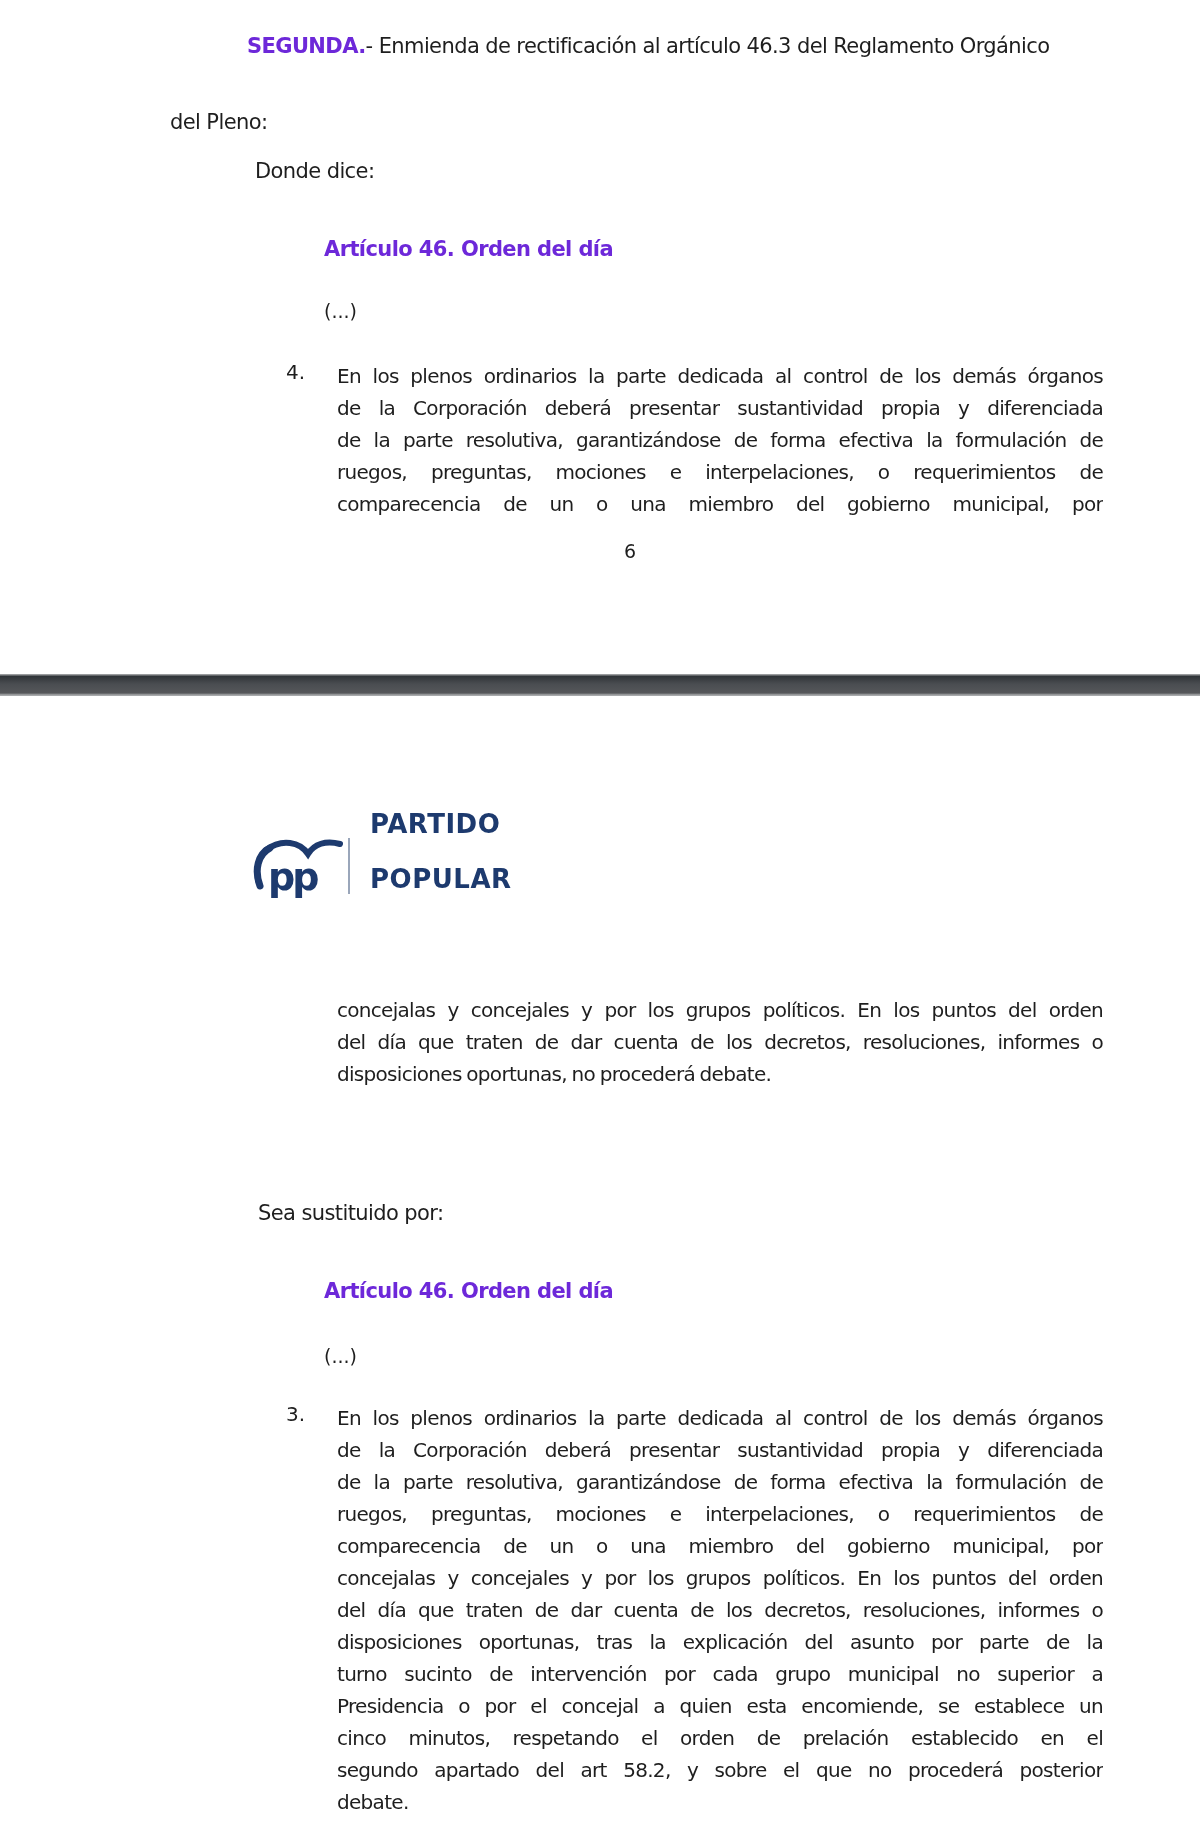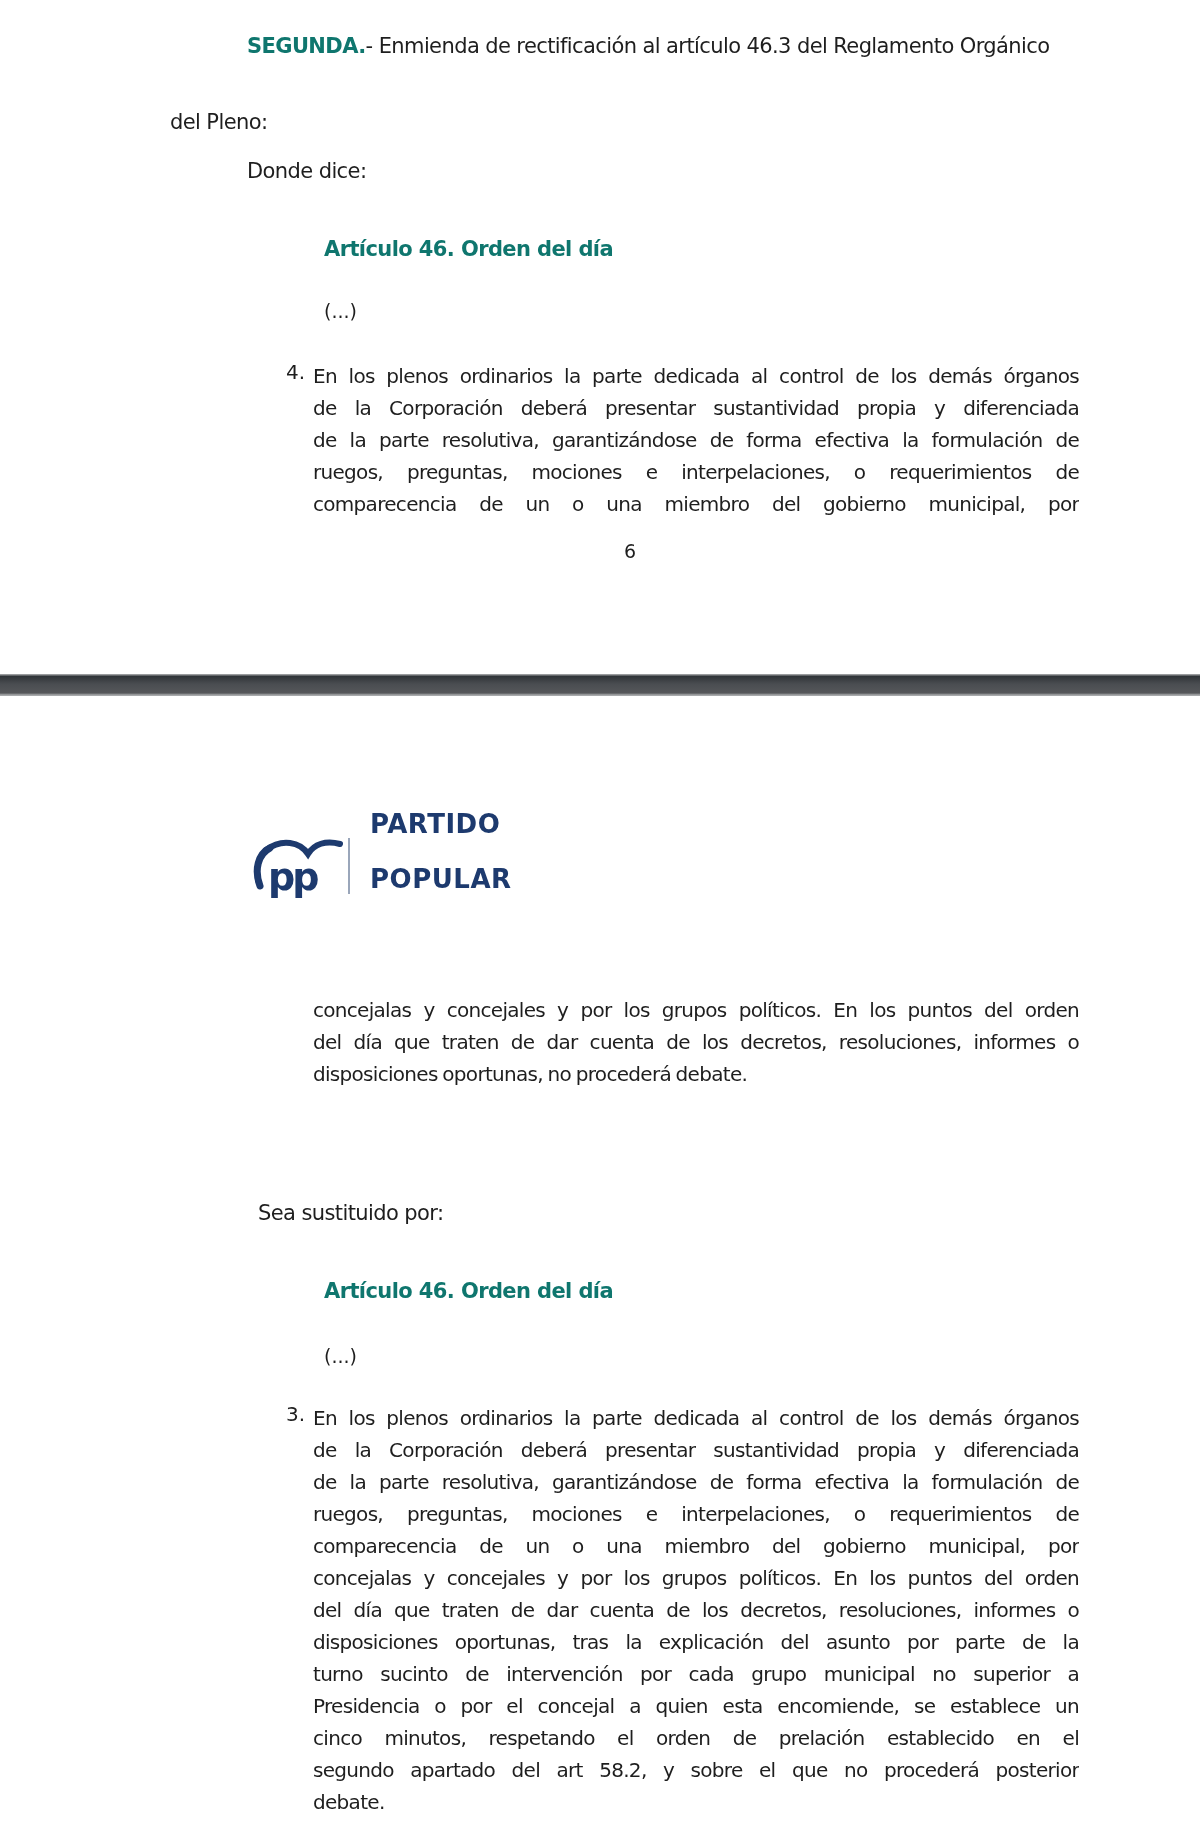--- a/index.html
+++ b/index.html
@@ -3,23 +3,23 @@
 <meta charset="utf-8">
 <style>
   html, body { margin: 0; padding: 0; }
   body {
     width: 1200px; height: 1840px; position: relative; overflow: hidden;
     background: #ffffff; color: #1e1e1e;
     font-family: "DejaVu Sans", "Liberation Sans", sans-serif;
   }
   .abs { position: absolute; white-space: nowrap; }
   .t24 { font-size: 21px; letter-spacing: -0.6px; }
-  .bold { font-weight: bold; color: #0f766e; }
+  .bold { font-weight: bold; color: #6d28d9; }
   .para {
-    position: absolute; left: 313px; width: 766px;
+    position: absolute; left: 337px; width: 766px;
     font-size: 20px; line-height: 32px; text-align: justify;
     letter-spacing: -0.7px; word-spacing: -1px;
   }
   .para-line { display: block; text-align: justify; text-align-last: justify; height: 32px; white-space: nowrap; overflow: hidden; }
   .para-line.last { text-align-last: left; }
   .num { position: absolute; font-size: 20px; }
   .sep-bar {
     position: absolute; left: 0; top: 674px; width: 1200px; height: 22px;
     background: linear-gradient(#9a9c9e 0px, #9a9c9e 1px, #2f3337 2px, #4a4d51 10px, #55575a 19px, #a7a9ab 21px);
   }
@@ -29,21 +29,21 @@
   .page-number { position: absolute; top: 540px; left: 624px; font-size: 19px; }
 </style>
 </head>
 <body>
 
 <div class="abs t24" style="left:247px; top:34px;">
   <span class="bold">SEGUNDA.</span><span>- Enmienda de rectificación al artículo 46.3 del Reglamento Orgánico</span>
 </div>
 <div class="abs t24" style="left:170px; top:80px;margin-top:30px;">del Pleno:</div>
 
-<div class="abs t24" style="left:247px; top:159px;">Donde dice:</div>
+<div class="abs t24" style="left:255px; top:159px;">Donde dice:</div>
 
 <div class="abs t24 bold" style="left:324px; top:237px;">Artículo 46. Orden del día</div>
 
 <div class="abs" style="left:324px; top:300px; font-size:19px;">(...)</div>
 
 <div class="num" style="left:286px; top:360px;">4.</div>
 <div class="para" style="top:360px;">
   <span class="para-line">En los plenos ordinarios la parte dedicada al control de los demás órganos</span>
   <span class="para-line">de la Corporación deberá presentar sustantividad propia y diferenciada</span>
   <span class="para-line">de la parte resolutiva, garantizándose de forma efectiva la formulación de</span>

